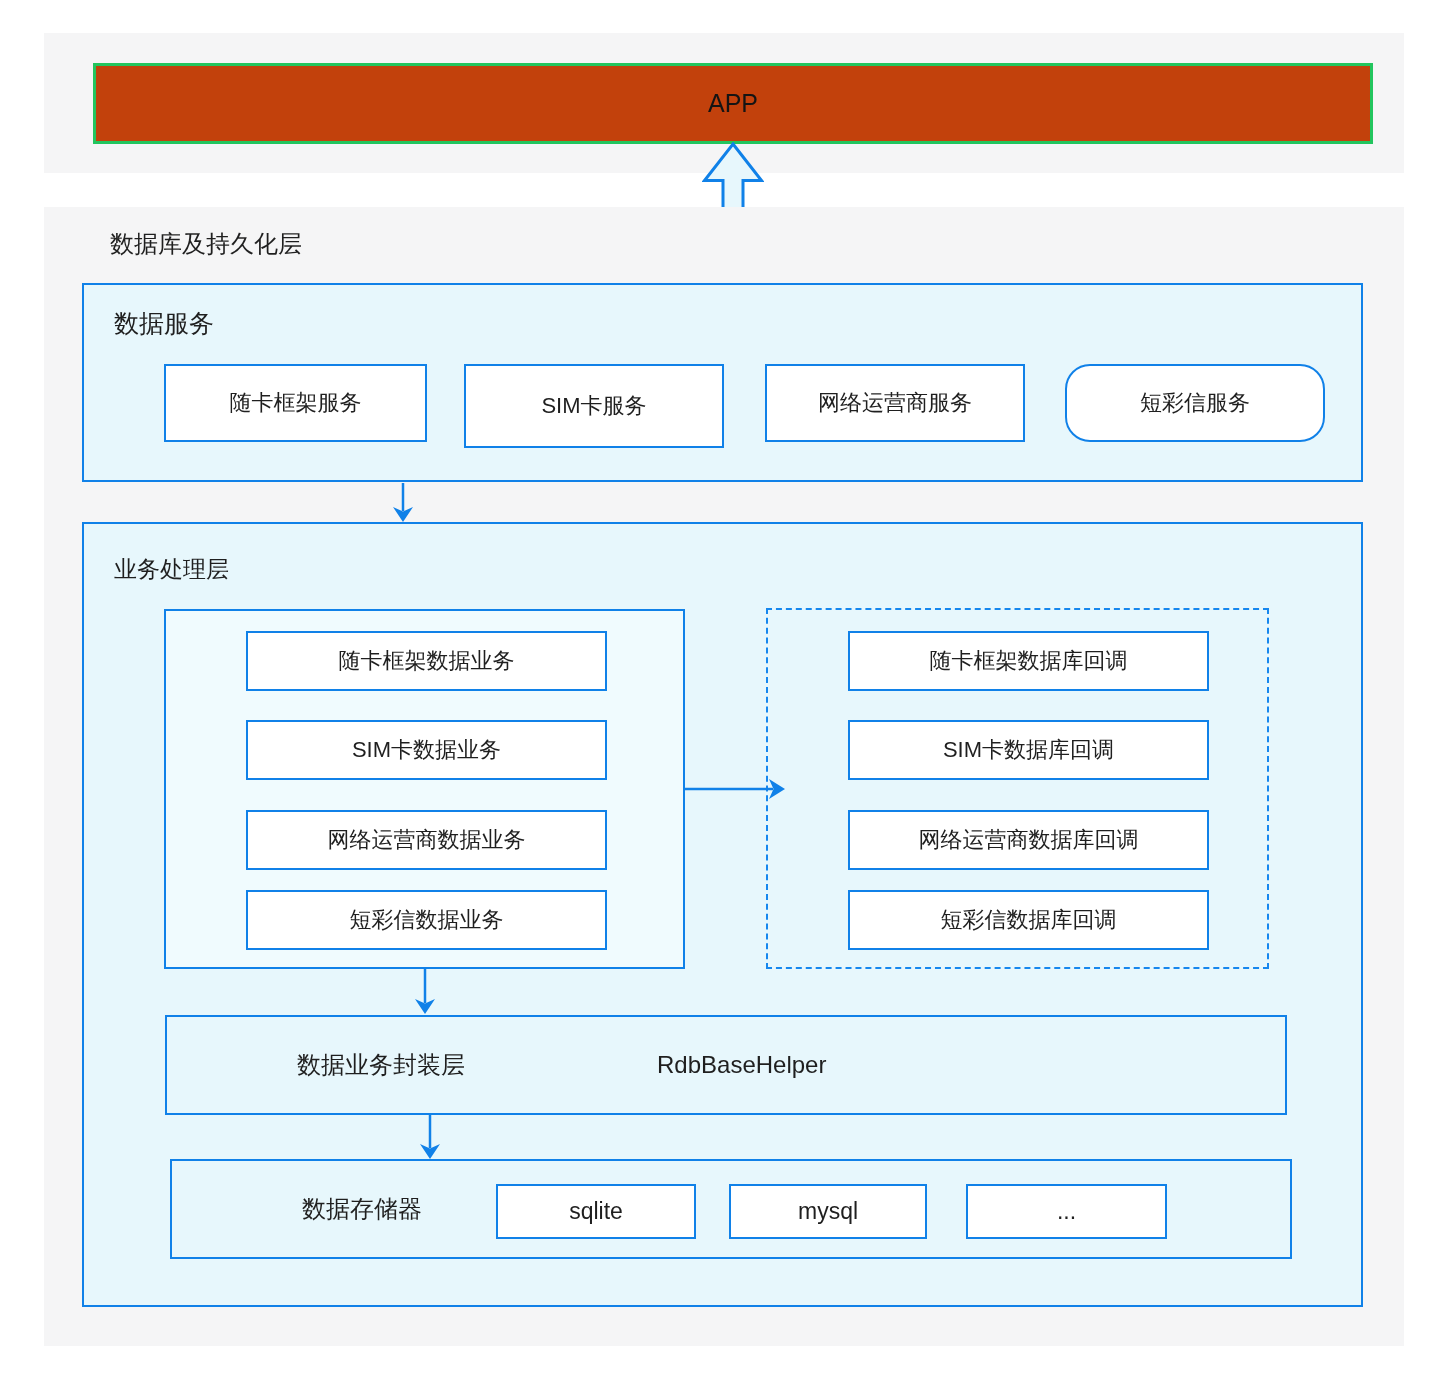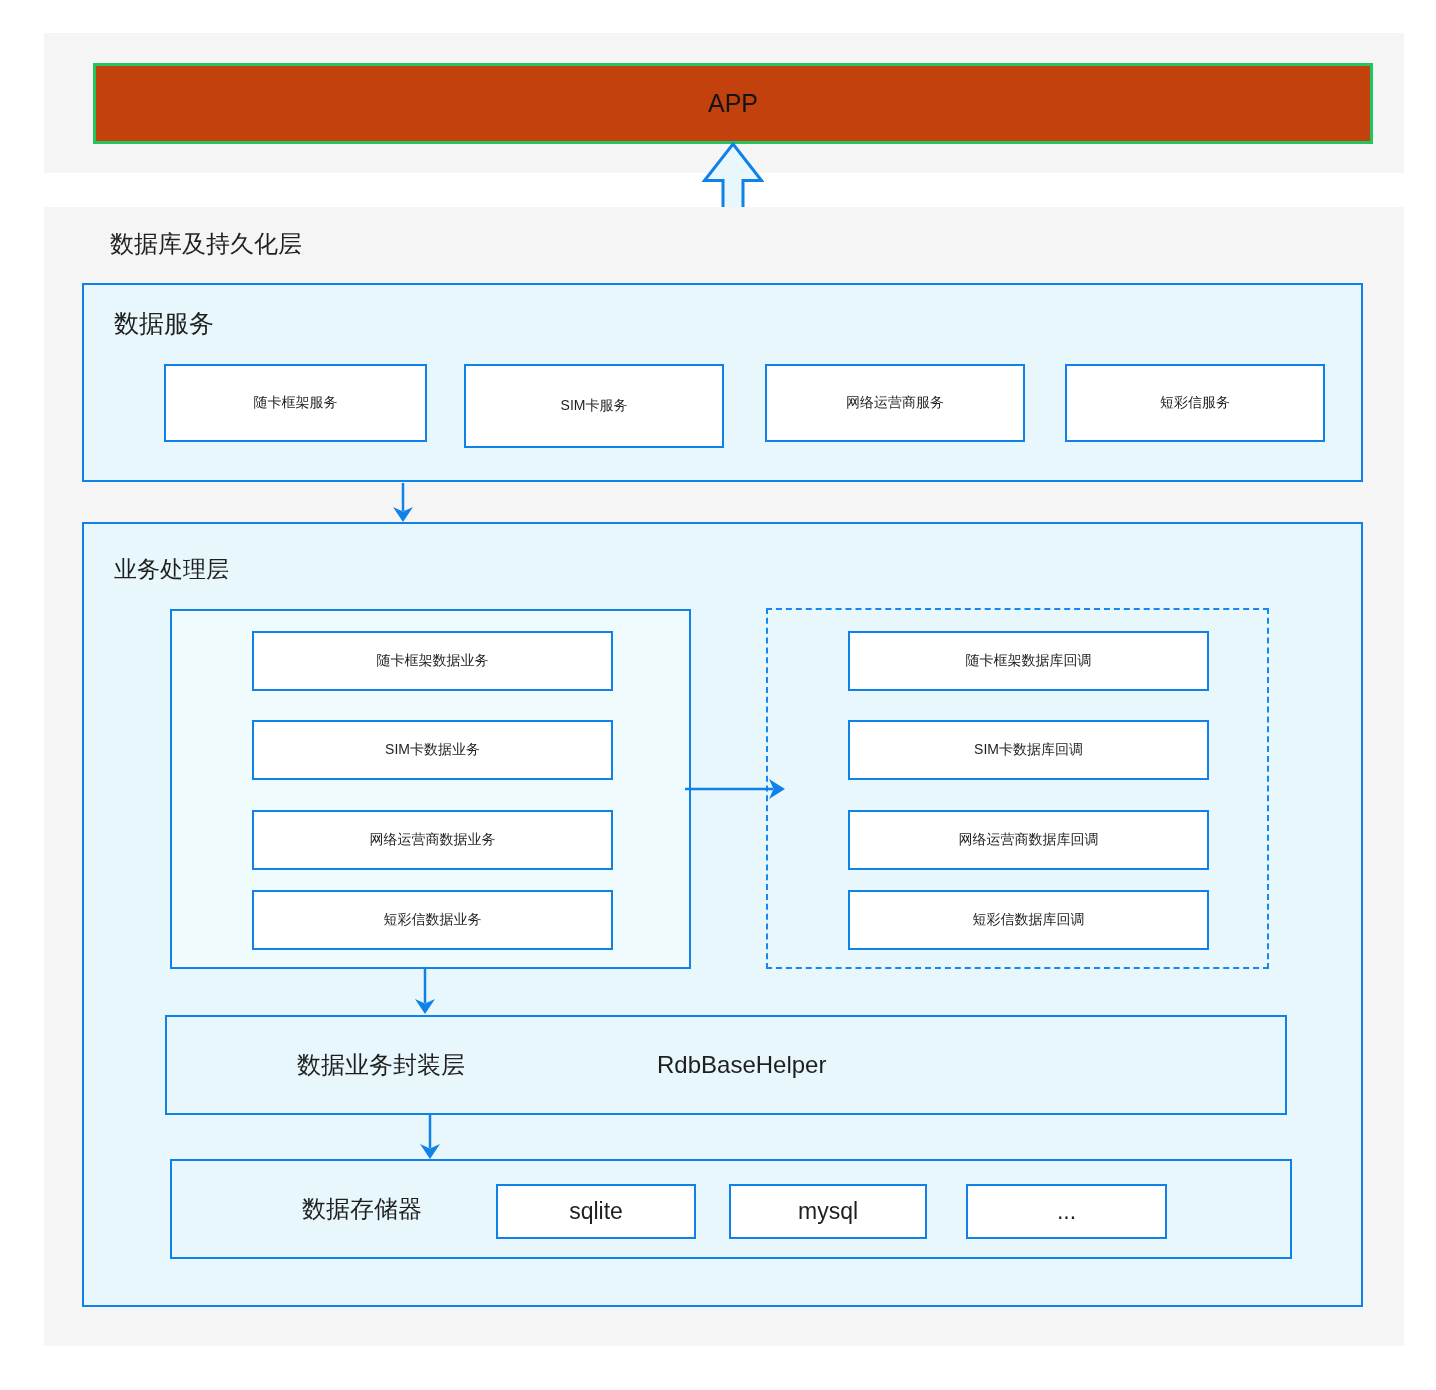--- a/index.html
+++ b/index.html
@@ -19,33 +19,32 @@
   .band {
     background: #f5f5f6;
   }
   .panel {
     background: #e7f7fc;
     border: 2px solid #1081e8;
   }
   .subpanel {
     background: #f0fbfe;
     border: 2px solid #1081e8;
-    margin-left: 6px;
   }
   .dashed-panel {
     background: transparent;
     border: 2px dashed #1687ee;
   }
   .wbox {
     background: #ffffff;
     border: 2px solid #1081e8;
     display: flex;
     align-items: center;
     justify-content: center;
-    font-size: 14px;
+    font-size: 22px;
     color: #1f1f1f;
     text-align: center;
   }
   .outline-box {
     background: transparent;
     border: 2px solid #1081e8;
   }
   .app-box {
     background: #c2410c;
     border: 3px solid #22c55e;
@@ -91,21 +90,21 @@
 
   <div class="abs band" style="left:44px; top:207px; width:1360px; height:1139px;"></div>
 
   <div class="abs layer-title" style="left:110px; top:228px;">数据库及持久化层</div>
 
   <div class="abs panel" style="left:82px; top:283px; width:1281px; height:199px;">
     <div class="abs panel-title" style="left:30px; top:22px;">数据服务</div>
     <div class="abs wbox" style="left:80px; top:79px; width:263px; height:78px;">随卡框架服务</div>
     <div class="abs wbox" style="left:380px; top:79px; width:260px; height:84px;">SIM卡服务</div>
     <div class="abs wbox" style="left:681px; top:79px; width:260px; height:78px;">网络运营商服务</div>
-    <div class="abs wbox" style="left:981px; top:79px; width:260px; height:78px;">短彩信服务</div>
+    <div class="abs wbox" style="left:981px; top:79px; width:260px; height:78px;border-radius:25px;">短彩信服务</div>
   </div>
 
   <div class="abs" style="left:392px; top:483px; width:22px; height:39px;">
     <svg width="22" height="39" viewBox="0 0 22 39">
       <line x1="11" y1="0" x2="11" y2="28" stroke="#1081e8" stroke-width="2.5"></line>
       <path d="M11,39 L1,24 L11,28.5 L21,24 Z" fill="#1081e8"></path>
     </svg>
   </div>
 
   <div class="abs panel" style="left:82px; top:522px; width:1281px; height:785px;">

